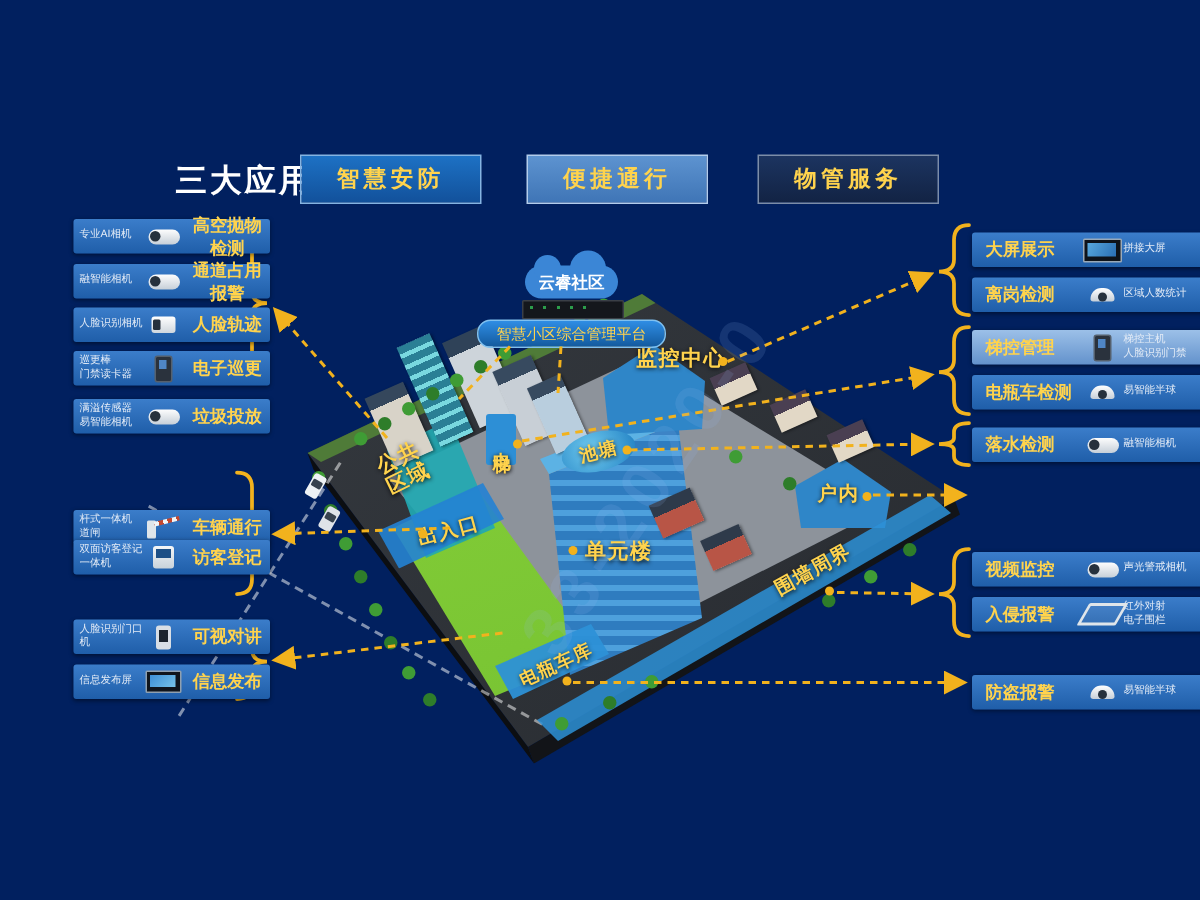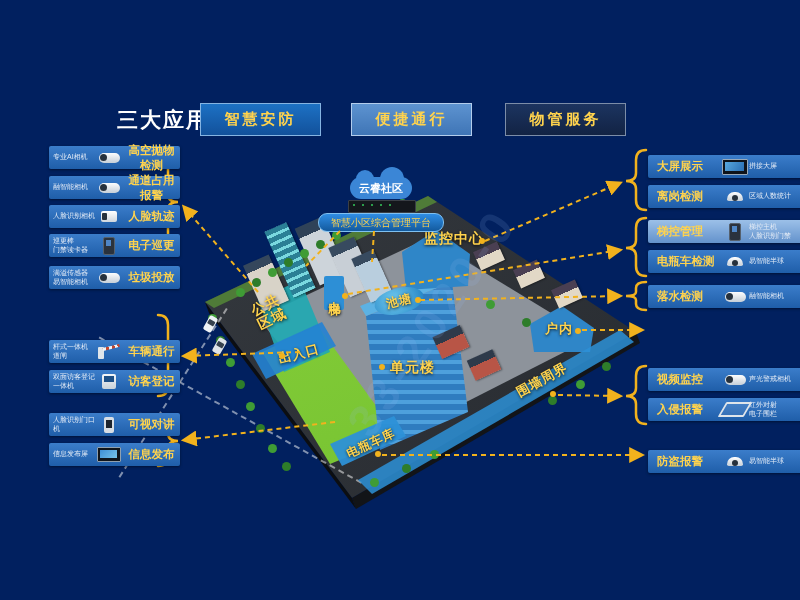--- a/index.html
+++ b/index.html
@@ -257,21 +257,21 @@
     <span class="fn">垃圾投放</span>
   </div>
   <div class="lrow" style="top:340px">
     <span class="dev">杆式一体机
 道闸</span>
     <span class="ic">
         <i class="i-barrier"></i>
       </span>
     <span class="fn">车辆通行</span>
   </div>
-  <div class="lrow" style="top:370px">
+  <div class="lrow" style="top:360px">
     <span class="dev">双面访客登记
 一体机</span>
     <span class="ic">
         <i class="i-kiosk"></i>
       </span>
     <span class="fn">访客登记</span>
   </div>
   <div class="lrow" style="top:413px">
     <span class="dev">人脸识别门口
 机</span>

